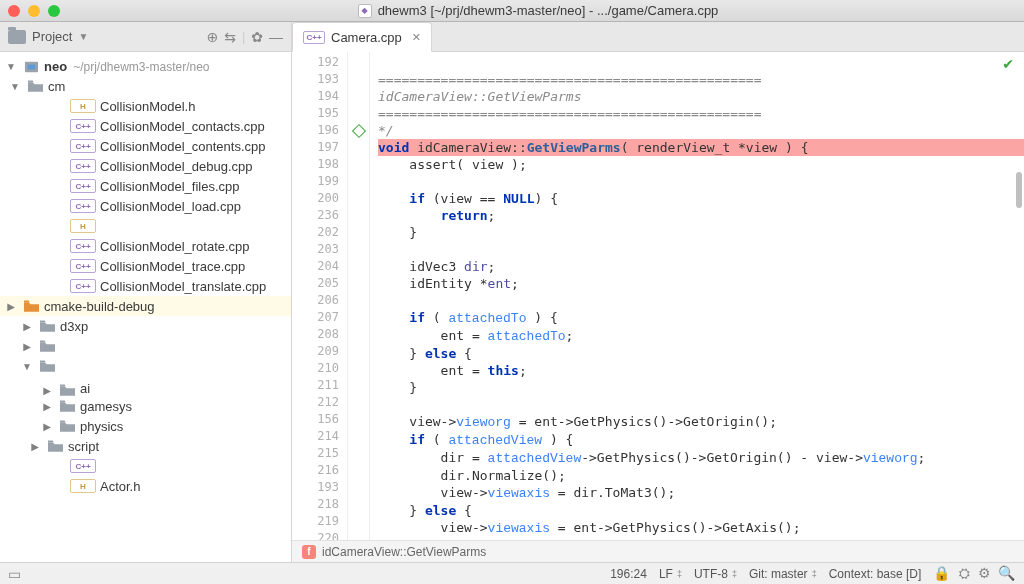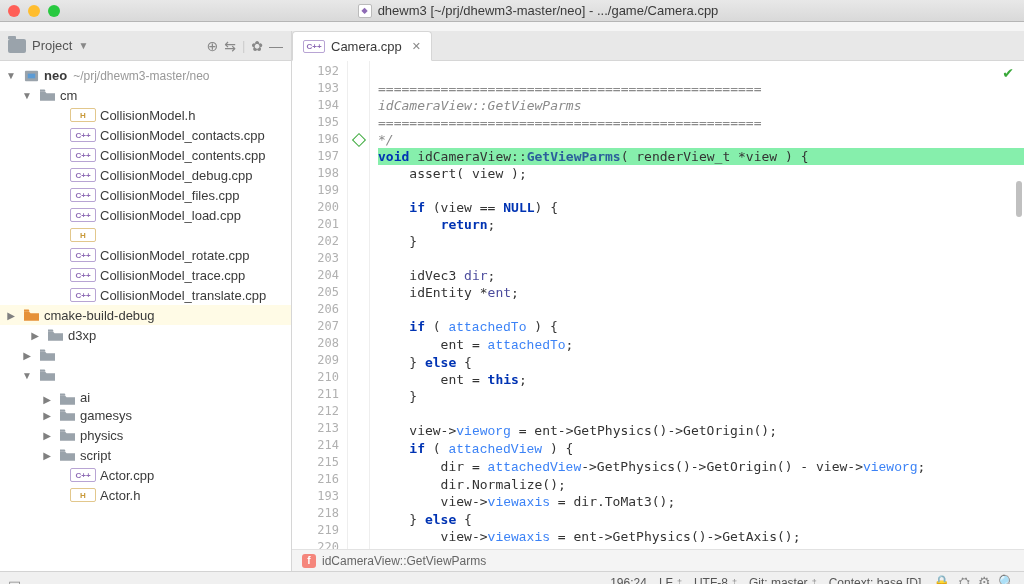--- a/index.html
+++ b/index.html
@@ -39,21 +39,20 @@
     gap:6px;
   }
   .title-icon {
     width:14px; height:14px; background:#fff; border:1px solid #bbb; border-radius:2px;
     display:inline-flex; align-items:center; justify-content:center; font-size:8px; color:#8e6bb5;
   }
   
   .main {
     display: flex;
     height: 540px;
-    margin-top: 9px;
   }
   
   .sidebar {
     width: 292px;
     background: #f5f5f5;
     border-right: 1px solid #d6d6d6;
     display: flex;
     flex-direction: column;
   }
   .sidebar-header {
@@ -164,21 +163,21 @@
     white-space: pre;
     color:#333;
     overflow:hidden;
   }
   .code .kw { color:#0033b3; font-weight:bold;}
   .code .cl { color:#333; font-weight:normal;}
   .code .fn { color:#2b5e9b; font-weight:bold;}
   .code .cm { color:#8a8a8a; font-style:italic;}
   .code .id { color:#4c4c9d;}
   .code .mk { color:#3b82f6;font-family:Liberation Mono, monospace;}
-  .code .hl-line{ background:#86efac; display:block;}
+  .code .hl-line{ background:#fca5a5; display:block;}
   .editor-scroll{
     position:absolute; right:2px; top:120px; width:6px; height:36px; background:#c0c0c0;
     border-radius:3px;
   }
   .check-icon{position:absolute; right:10px; top:4px; color:#39a839; font-size:14px;}
 
   
   .breadcrumb {
     height: 22px;
     border-top: 1px solid #e2e2e2;
@@ -248,21 +247,21 @@
         <span class="arrow down"></span>
         <span class="ficon module">
           <svg viewBox="0 0 16 16">
               <rect x="1" y="3" width="14" height="11" fill="#9aa3ab" rx="1"></rect>
               <rect x="4" y="6" width="8" height="5" fill="#5b9bd5"></rect>
             </svg>
         </span>
         <span class="tree-label"><b>neo</b><span class="tree-hint">~/prj/dhewm3-master/neo</span></span>
       </div>
 
-      <div class="tree-item" style="padding-left:20px">
+      <div class="tree-item" style="padding-left:8px">
         <span class="arrow down"></span>
         <span class="ficon folder">
             <svg viewBox="0 0 16 12">
               <path fill="currentColor" d="M0 2h5l2 2h9v8H0z"></path>
               <path fill="currentColor" d="M0 0h5l1 2H0z"></path>
             </svg>
           </span>
         <span class="tree-label">cm</span>
       </div>
       <div id="cm-files">
@@ -321,21 +320,21 @@
           <div class="tree-item highlight" style="">
             <span class="arrow right"></span>
             <span class="ficon folder" style="color:#e69138">
               <svg viewBox="0 0 16 12">
                 <path fill="currentColor" d="M0 2h5l2 2h9v8H0z"></path>
                 <path fill="currentColor" d="M0 0h5l1 2H0z"></path>
               </svg>
             </span>
             <span class="tree-label">cmake-build-debug</span>
           </div>
-          <div class="tree-item" style="padding-left: 28px;">
+          <div class="tree-item" style="padding-left: 20px;">
             <span class="arrow right"></span>
             <span class="ficon folder" style="color:#9aa3ab">
               <svg viewBox="0 0 16 12">
                 <path fill="currentColor" d="M0 2h5l2 2h9v8H0z"></path>
                 <path fill="currentColor" d="M0 0h5l1 2H0z"></path>
               </svg>
             </span>
             <span class="tree-label">d3xp</span>
           </div>
           <div class="tree-item" style="padding-left: 20px;">
@@ -382,36 +381,35 @@
           <div class="tree-item" style="padding-left: 40px;">
             <span class="arrow right"></span>
             <span class="ficon folder">
               <svg viewBox="0 0 16 12">
                 <path fill="currentColor" d="M0 2h5l2 2h9v8H0z"></path>
                 <path fill="currentColor" d="M0 0h5l1 2H0z"></path>
               </svg>
             </span>
             <span class="tree-label">physics</span>
           </div>
-          <div class="tree-item" style="padding-left: 40px;">
+          <div class="tree-item" style="padding-left: 28px;">
             <span class="arrow right"></span>
             <span class="ficon folder">
               <svg viewBox="0 0 16 12">
                 <path fill="currentColor" d="M0 2h5l2 2h9v8H0z"></path>
                 <path fill="currentColor" d="M0 0h5l1 2H0z"></path>
               </svg>
             </span>
             <span class="tree-label">script</span>
           </div>
         </div>
       <div id="game-files">
           <div class="tree-item" style="padding-left: 52px;">
             <span class="arrow none"></span>
             <span class="file-badge cpp">C++</span>
-            <span class="tree-label">Actor.cpp</span>
           </div>
           <div class="tree-item" style="padding-left: 52px;">
             <span class="arrow none"></span>
             <span class="file-badge h">H</span>
             <span class="tree-label">Actor.h</span>
           </div>
         </div>
     </div>
   </div>
 
@@ -427,33 +425,33 @@
       <div class="gutter" id="gutter">
           <div>192</div>
           <div>193</div>
           <div>194</div>
           <div>195</div>
           <div>196</div>
           <div>197</div>
           <div>198</div>
           <div>199</div>
           <div>200</div>
-          <div>201</div>
+          <div>236</div>
           <div>202</div>
           <div>203</div>
           <div>204</div>
           <div>205</div>
           <div>206</div>
           <div>207</div>
           <div>208</div>
           <div>209</div>
           <div>210</div>
           <div>211</div>
           <div>212</div>
-          <div>213</div>
+          <div>156</div>
           <div>214</div>
           <div>215</div>
           <div>216</div>
           <div>193</div>
           <div>218</div>
           <div>219</div>
           <div>220</div>
         </div>
       <div class="marker-gutter" id="marker-gutter">
           <div style="height:17px"></div>

